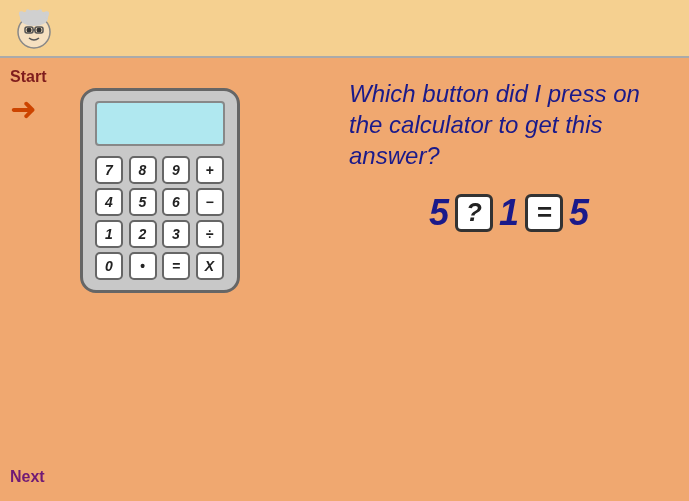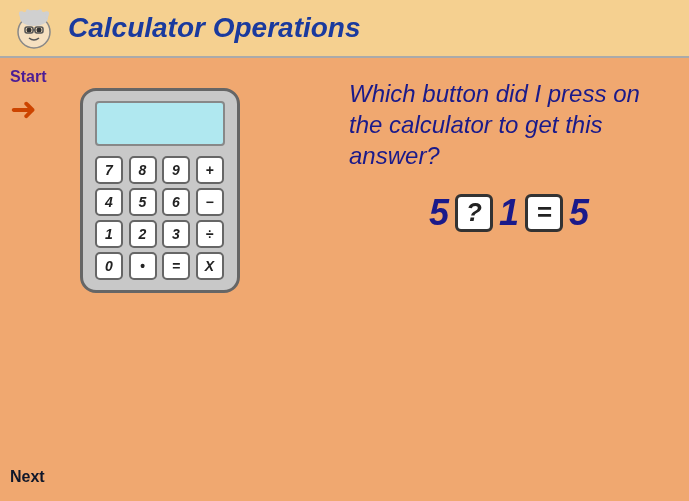--- a/index.html
+++ b/index.html
@@ -71,37 +71,37 @@
       left: 10px;
       top: 10px;
       display: flex;
       flex-direction: column;
       align-items: flex-start;
     }
 
     #start-label {
       font-size: 16px;
       font-weight: bold;
-      color: #4c1d95;
+      color: #7f1d1d;
       margin-bottom: 4px;
     }
 
     #start-arrow {
       font-size: 32px;
       color: #cc4400;
       cursor: pointer;
     }
 
     #next-label {
       position: absolute;
       bottom: 15px;
       left: 10px;
       font-size: 16px;
       font-weight: bold;
-      color: #0f172a;
+      color: #701a75;
       cursor: pointer;
     }
 
     
     #calculator-container {
       position: absolute;
       left: 80px;
       top: 30px;
     }
 
@@ -218,21 +218,20 @@
       <circle cx="19" cy="26" r="2.5" fill="#333"></circle>
       <circle cx="29" cy="26" r="2.5" fill="#333"></circle>
 
       <path d="M19 34 Q24 38 29 34" stroke="#555" stroke-width="1.5" fill="none"></path>
 
       <rect x="15" y="23" width="8" height="6" rx="2" fill="none" stroke="#555" stroke-width="1.5"></rect>
       <rect x="25" y="23" width="8" height="6" rx="2" fill="none" stroke="#555" stroke-width="1.5"></rect>
       <line x1="23" y1="26" x2="25" y2="26" stroke="#555" stroke-width="1.5"></line>
     </svg>
   </div>
-  <div id="header-title">Calculator Operations</div>
 
 </div>
 
 <div id="main">
 
   <div id="left-nav">
     <span id="start-label">Start</span>
     <span id="start-arrow">➜</span>
   </div>
 

